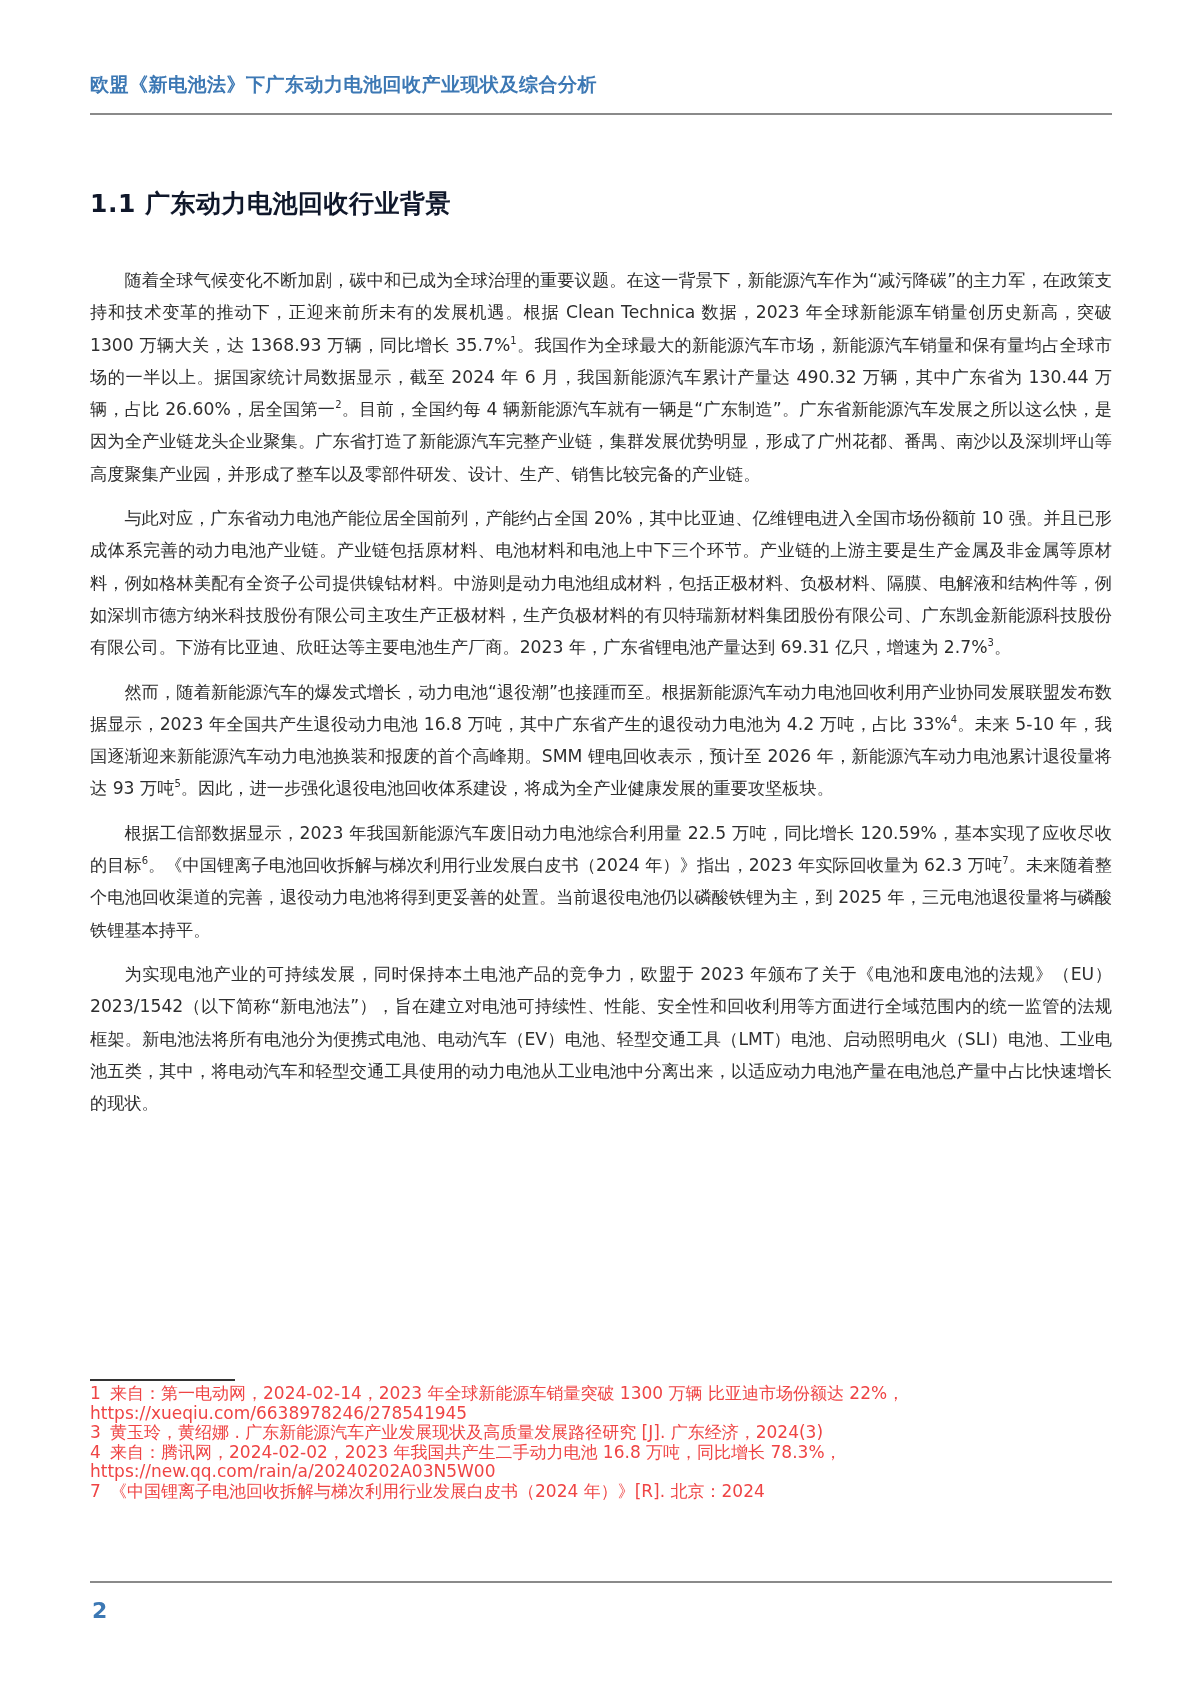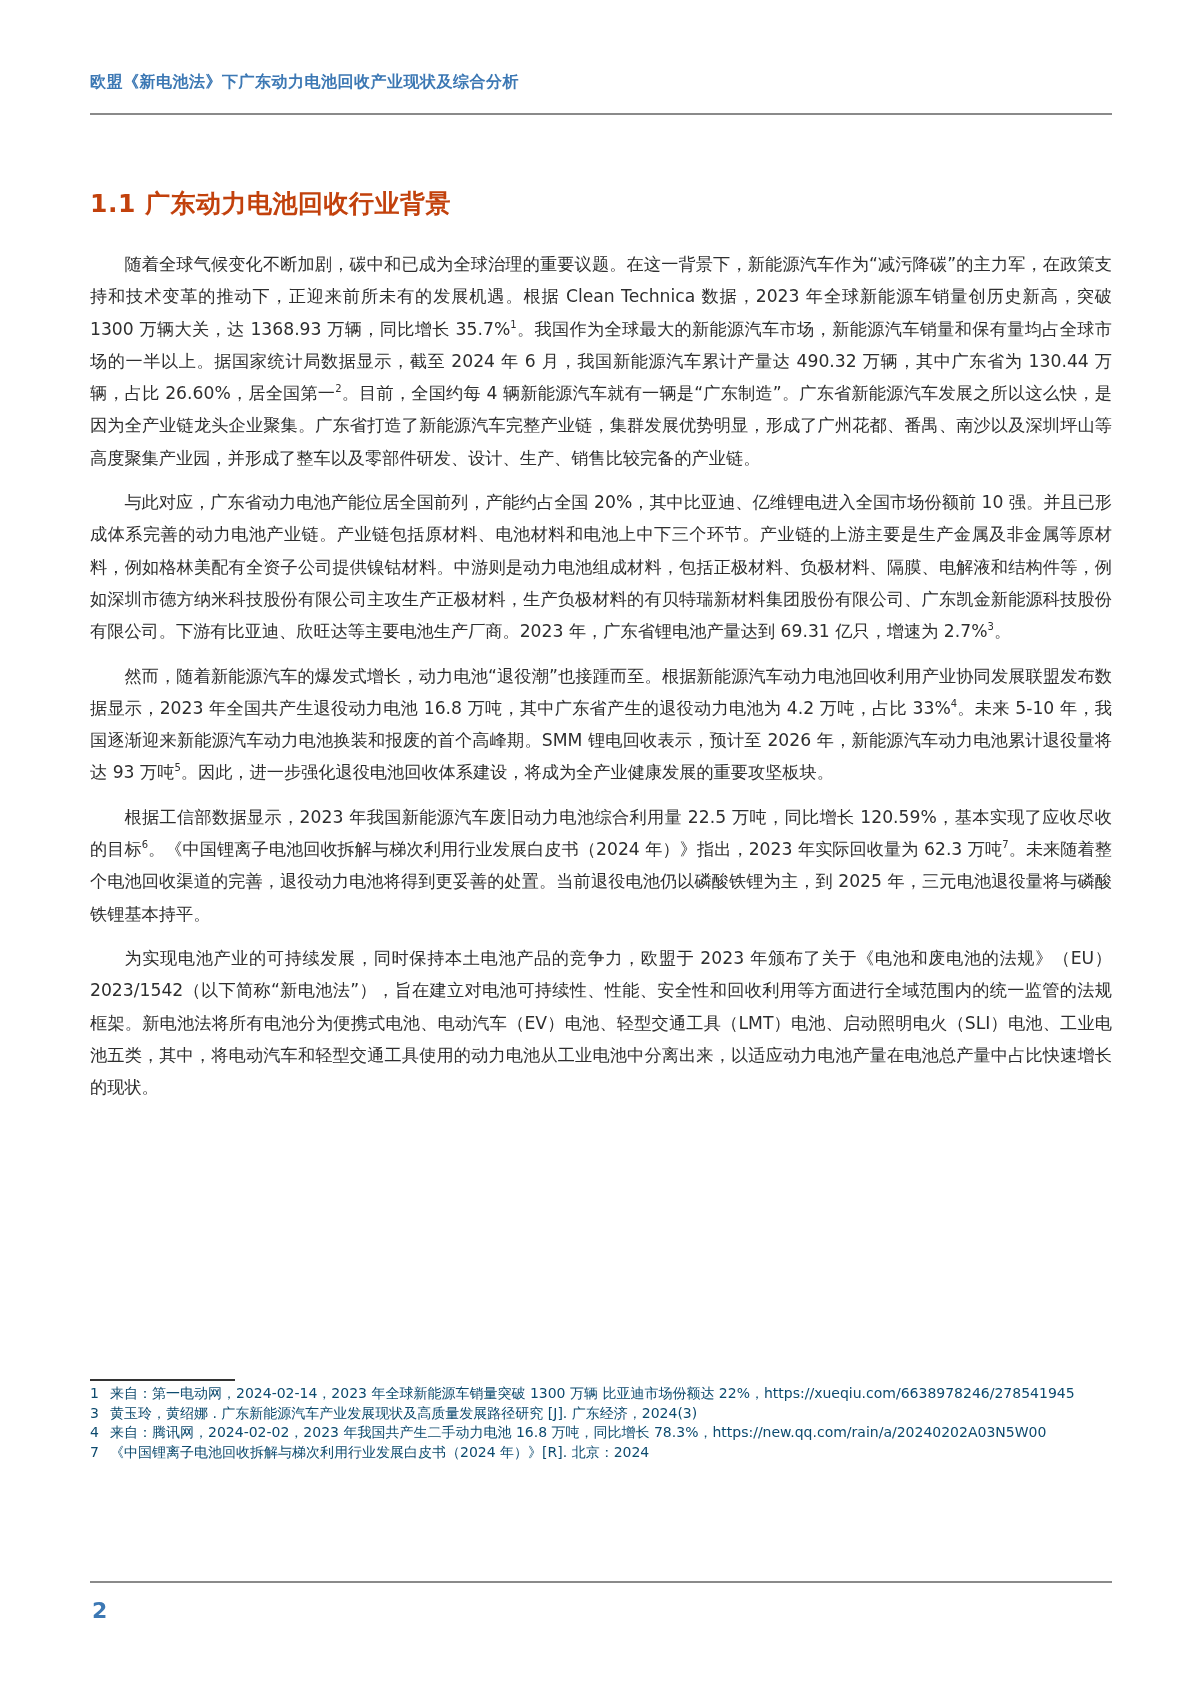--- a/index.html
+++ b/index.html
@@ -12,46 +12,46 @@
       height: 1698px;
       position: relative;
       overflow: hidden;
       font-family: "DejaVu Sans", "Liberation Sans", sans-serif;
       color: #2b2b2b;
     }
     .running-header {
       position: absolute;
       left: 90px;
       top: 72px;
-      font-size: 16px;
+      font-size: 19px;
       font-weight: bold;
       color: #3c78b4;
       letter-spacing: 0.5px;
     }
     .header-rule {
       position: absolute;
       left: 90px;
       top: 113px;
       width: 1022px;
       height: 2px;
       background: #8a8a8a;
     }
     .section-title {
       position: absolute;
       left: 90px;
       top: 187px;
       font-size: 25px;
       font-weight: bold;
-      color: #c2410c;
+      color: #0f172a;
       letter-spacing: 0.5px;
     }
     .body-text {
       position: absolute;
       left: 90px;
-      top: 248px;
+      top: 264px;
       width: 1022px;
     }
     .para {
       margin: 0 0 12px 0;
       font-size: 17.2px;
       line-height: 32.3px;
       text-align: justify;
       text-indent: 2em;
       color: #2e2e2e;
     }
@@ -66,23 +66,23 @@
       top: 1379px;
       width: 145px;
       height: 2px;
       background: #333;
     }
     .footnotes {
       position: absolute;
       left: 90px;
       top: 1384px;
       width: 1030px;
-      font-size: 14px;
+      font-size: 17px;
       line-height: 19.5px;
-      color: #0c4a6e;
+      color: #ef4444;
     }
     .footnote {
       margin: 0;
     }
     .fn-num {
       display: inline-block;
       width: 20px;
     }
     .footer-rule {
       position: absolute;

